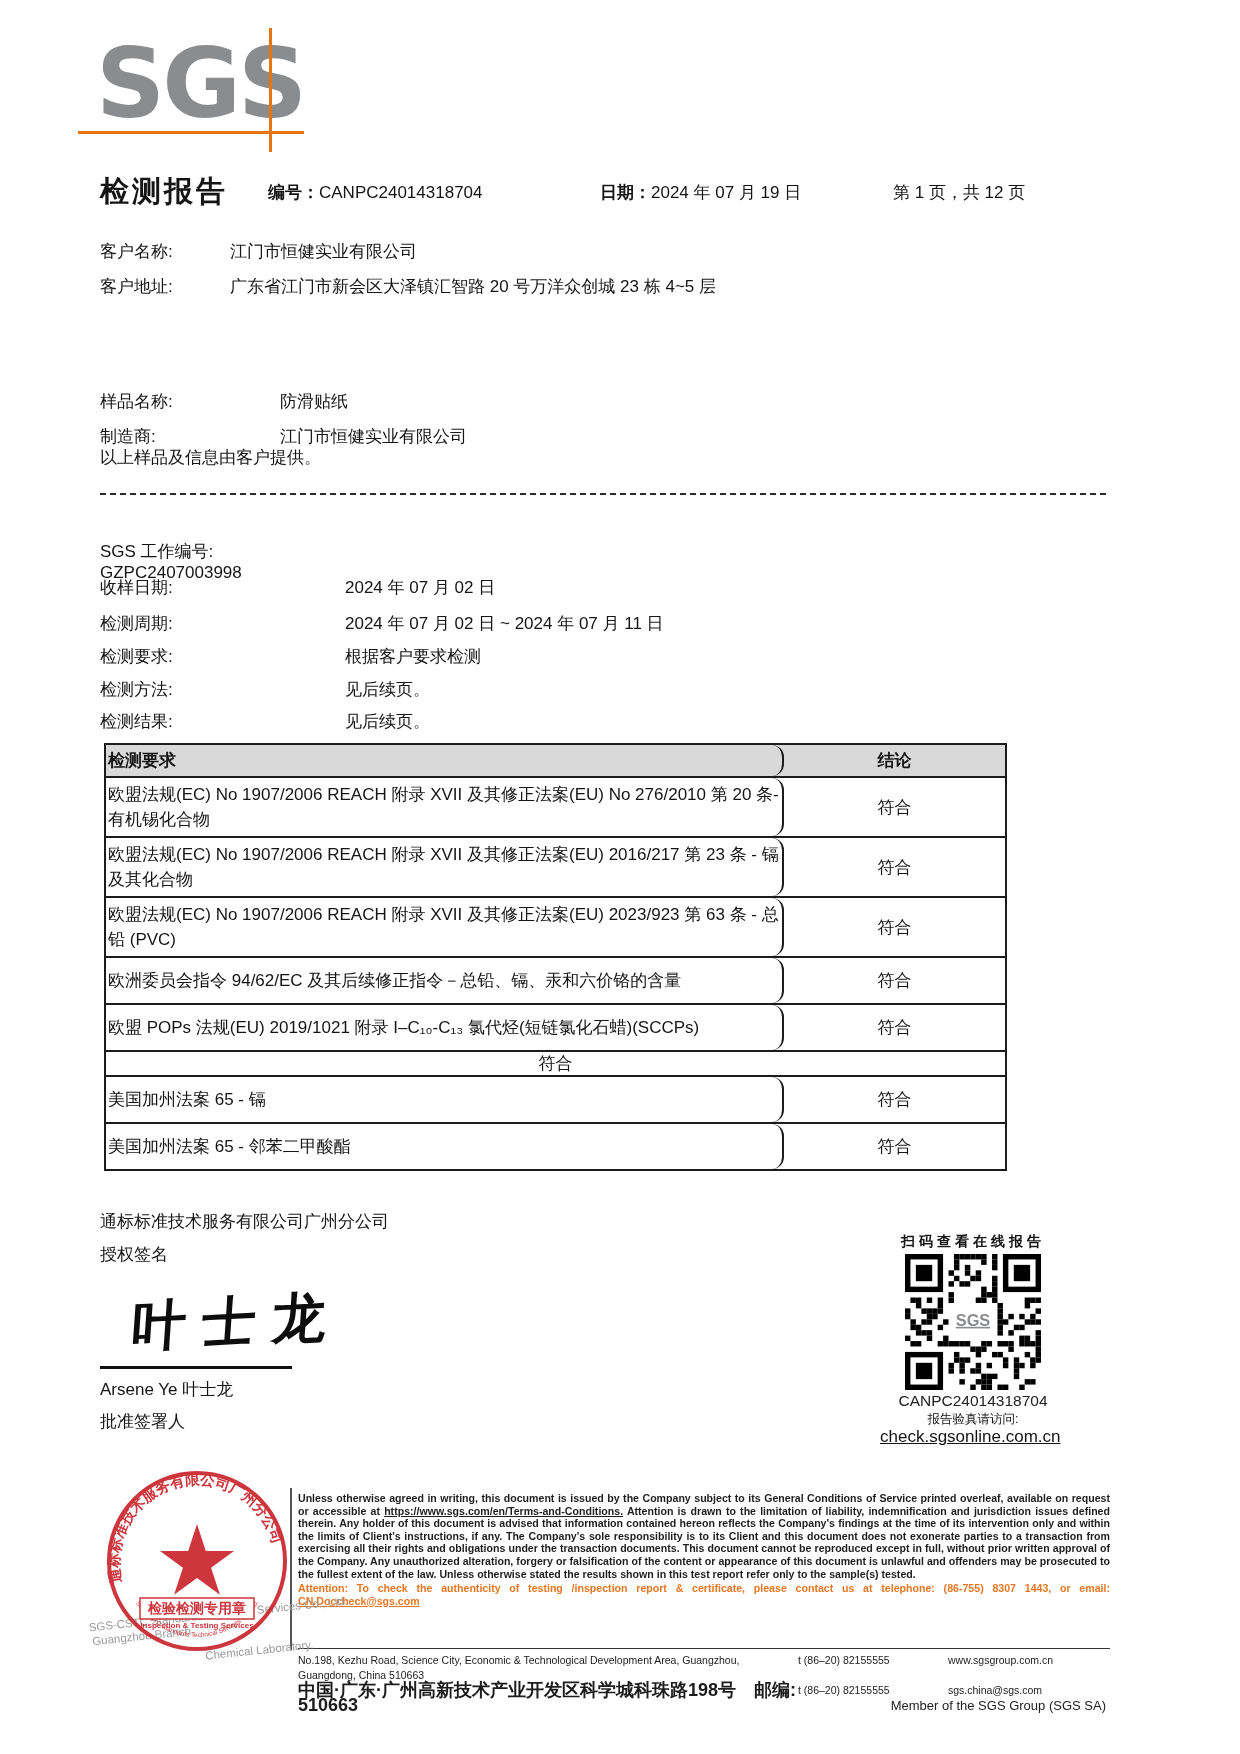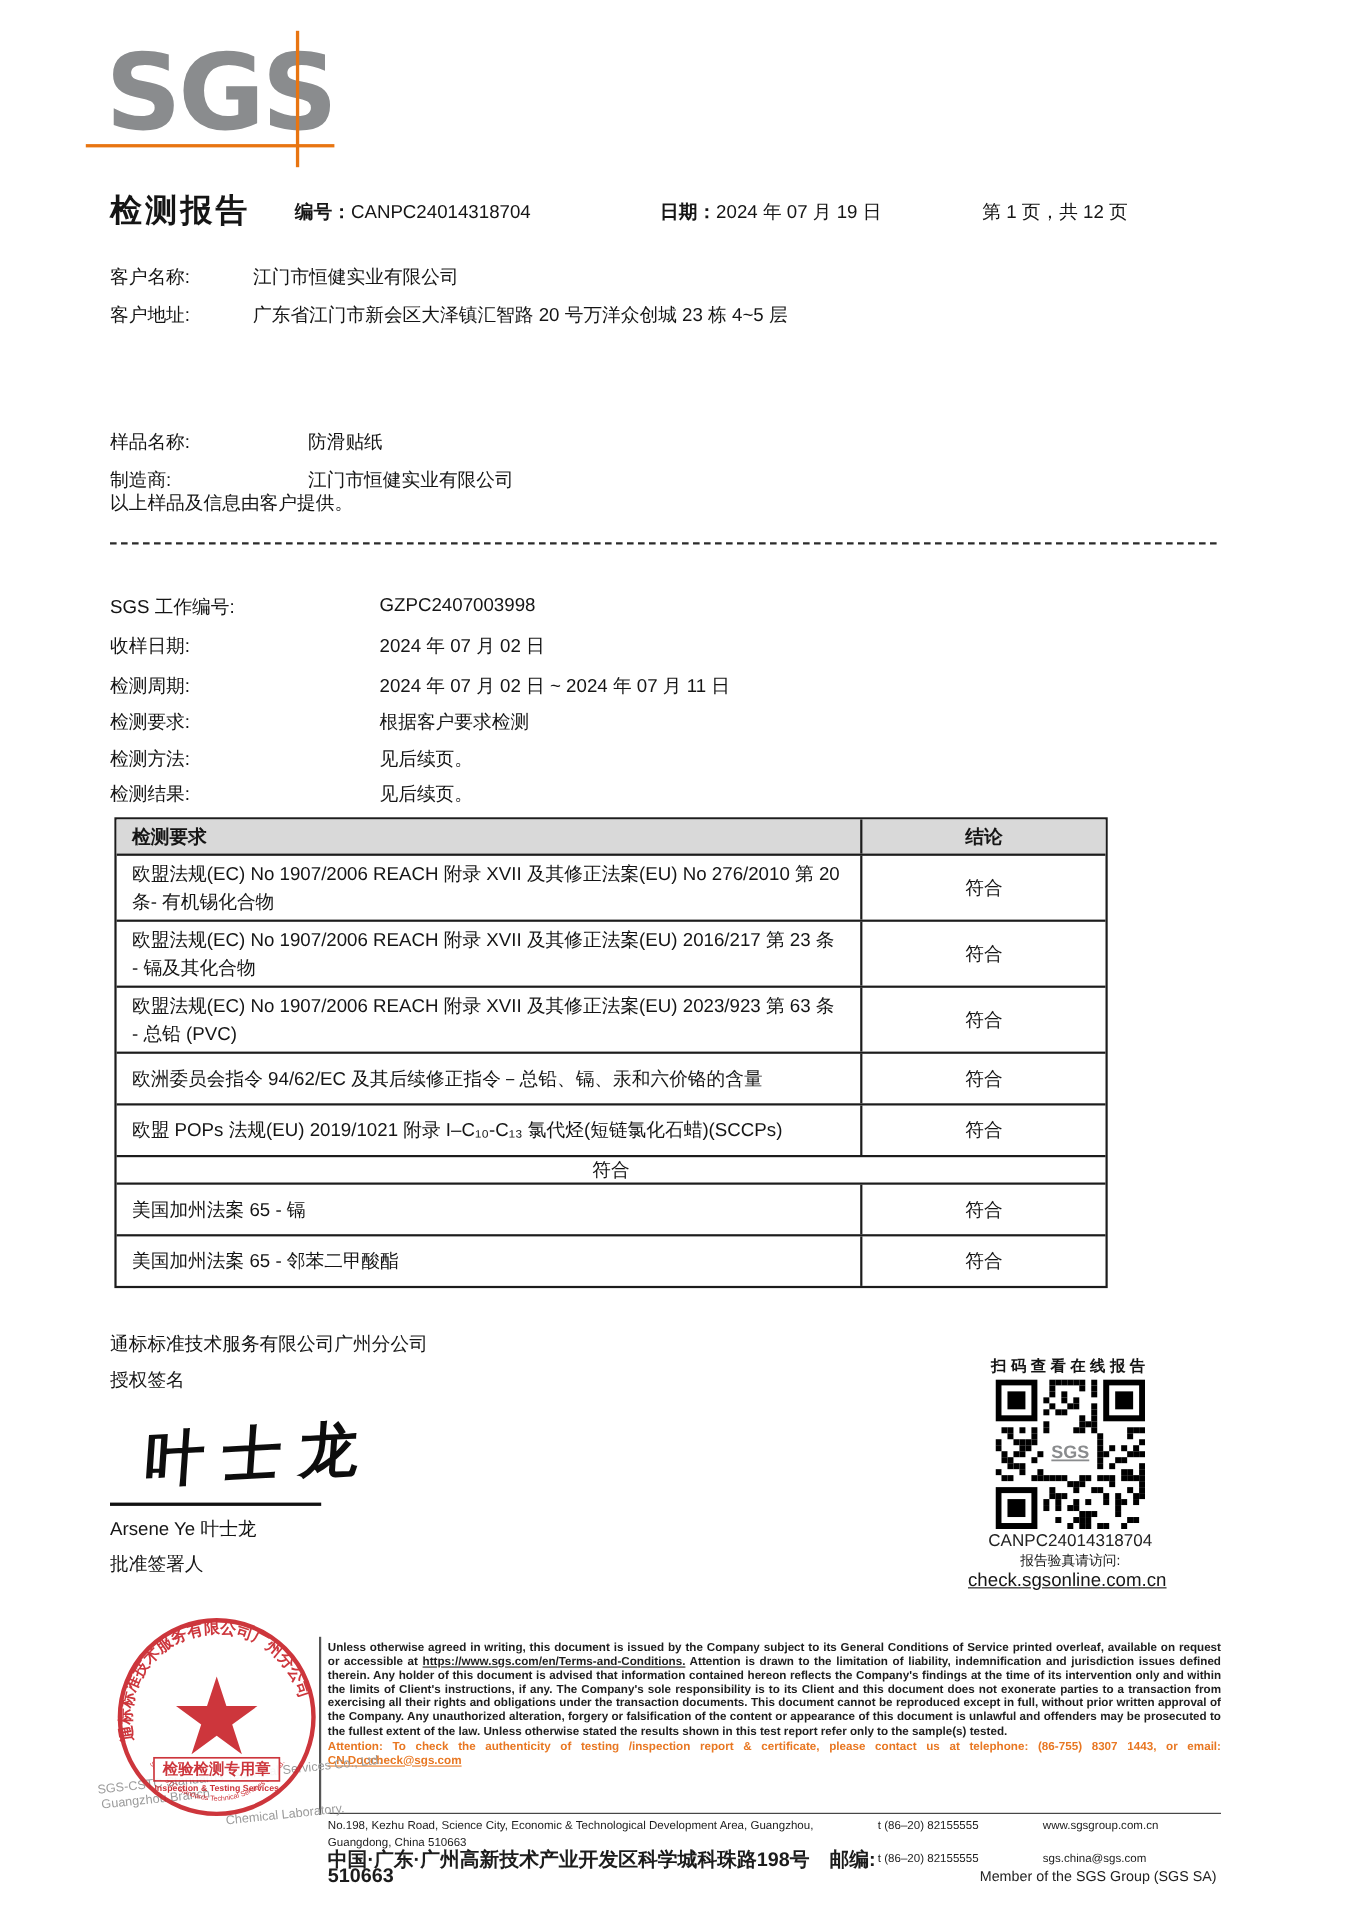--- a/index.html
+++ b/index.html
@@ -25,21 +25,21 @@
   .frow { position:absolute; left:100px; font-size:17px; display:flex; white-space:nowrap; }
   .frow .lab { display:inline-block; }
   .w130 .lab { width:130px; }
   .w180 .lab { width:180px; }
   .w245 .lab { width:245px; }
   .dashline { position:absolute; left:100px; top:493px; width:1006px; border-top:2.5px dashed #2b2b2b; }
   
   .rtable { position:absolute; left:104px; top:743px; width:903px; border:2px solid #1c1c1c; font-size:17px; }
   .trow { display:flex; border-bottom:2px solid #1c1c1c; }
   .trow:last-child { border-bottom:none; }
-  .c-req { width:678px; border-right:2px solid #1c1c1c; padding:4px 14px; line-height:25px; display:flex; align-items:center; }
+  .c-req { width:678px; border-right:2px solid #1c1c1c; padding:4px 2px; line-height:25px; display:flex; align-items:center;border-radius:12px; }
   .c-con { flex:1; display:flex; align-items:center; justify-content:center;border-radius:10px; }
   .thead { background:#d9d9d9; font-weight:bold; }
   .thead .c-req { min-height:31px; padding-top:2px; padding-bottom:2px; }
   .h2 .c-req { min-height:58px; }
   .h1 .c-req { min-height:45px; }
   
   .sig-company { position:absolute; left:100px; top:1210px; font-size:17px; }
   .sig-auth { position:absolute; left:100px; top:1243px; font-size:17px; }
   .sig-hand {
     position:absolute; left:132px; top:1286px; font-size:54px; font-weight:bold;
@@ -106,21 +106,21 @@
     <span>防滑贴纸</span>
   </div>
   <div class="frow w180" style="top:425px;">
     <span class="lab">制造商:</span>
     <span>江门市恒健实业有限公司</span>
   </div>
   <div class="frow" style="top:446px;">以上样品及信息由客户提供。</div>
 
   <div class="dashline"></div>
 
-  <div class="frow w245" style="top:540px;">
+  <div class="frow w245" style="top:540px;flex-direction:column;">
     <span class="lab">SGS 工作编号:</span>
     <span>GZPC2407003998</span>
   </div>
   <div class="frow w245" style="top:576px;">
     <span class="lab">收样日期:</span>
     <span>2024 年 07 月 02 日</span>
   </div>
   <div class="frow w245" style="top:612px;">
     <span class="lab">检测周期:</span>
     <span>2024 年 07 月 02 日 ~ 2024 年 07 月 11 日</span>

